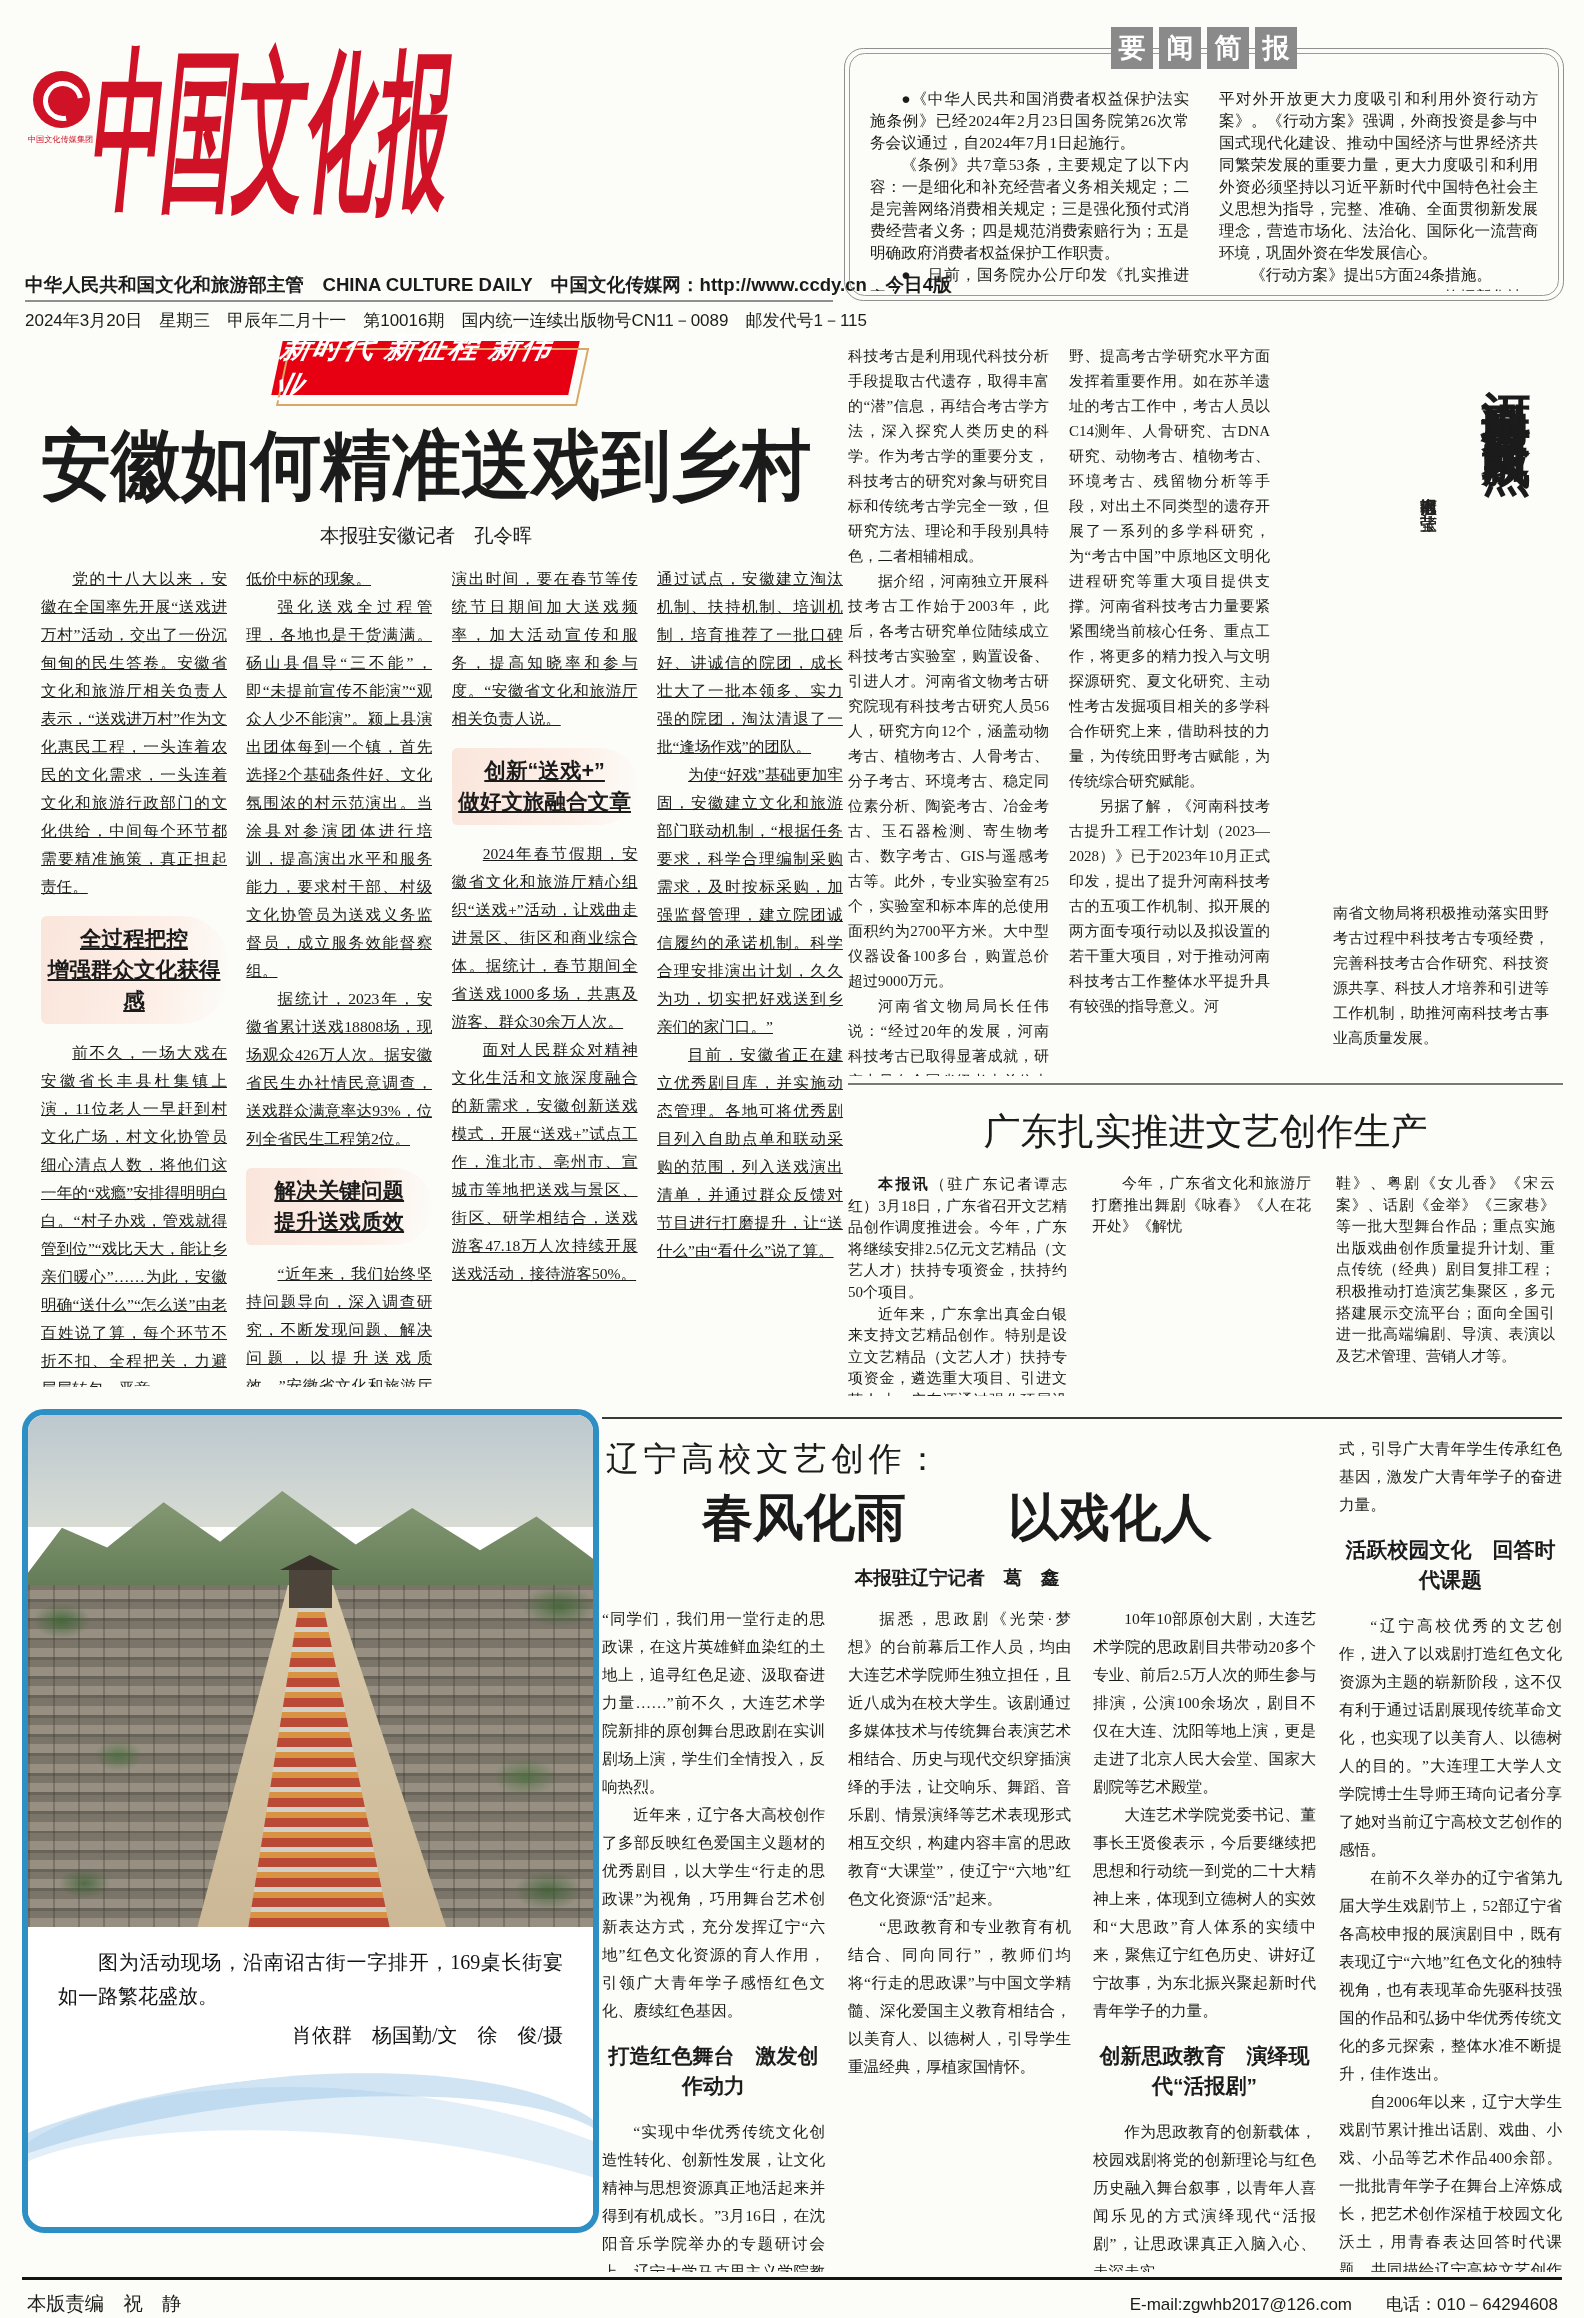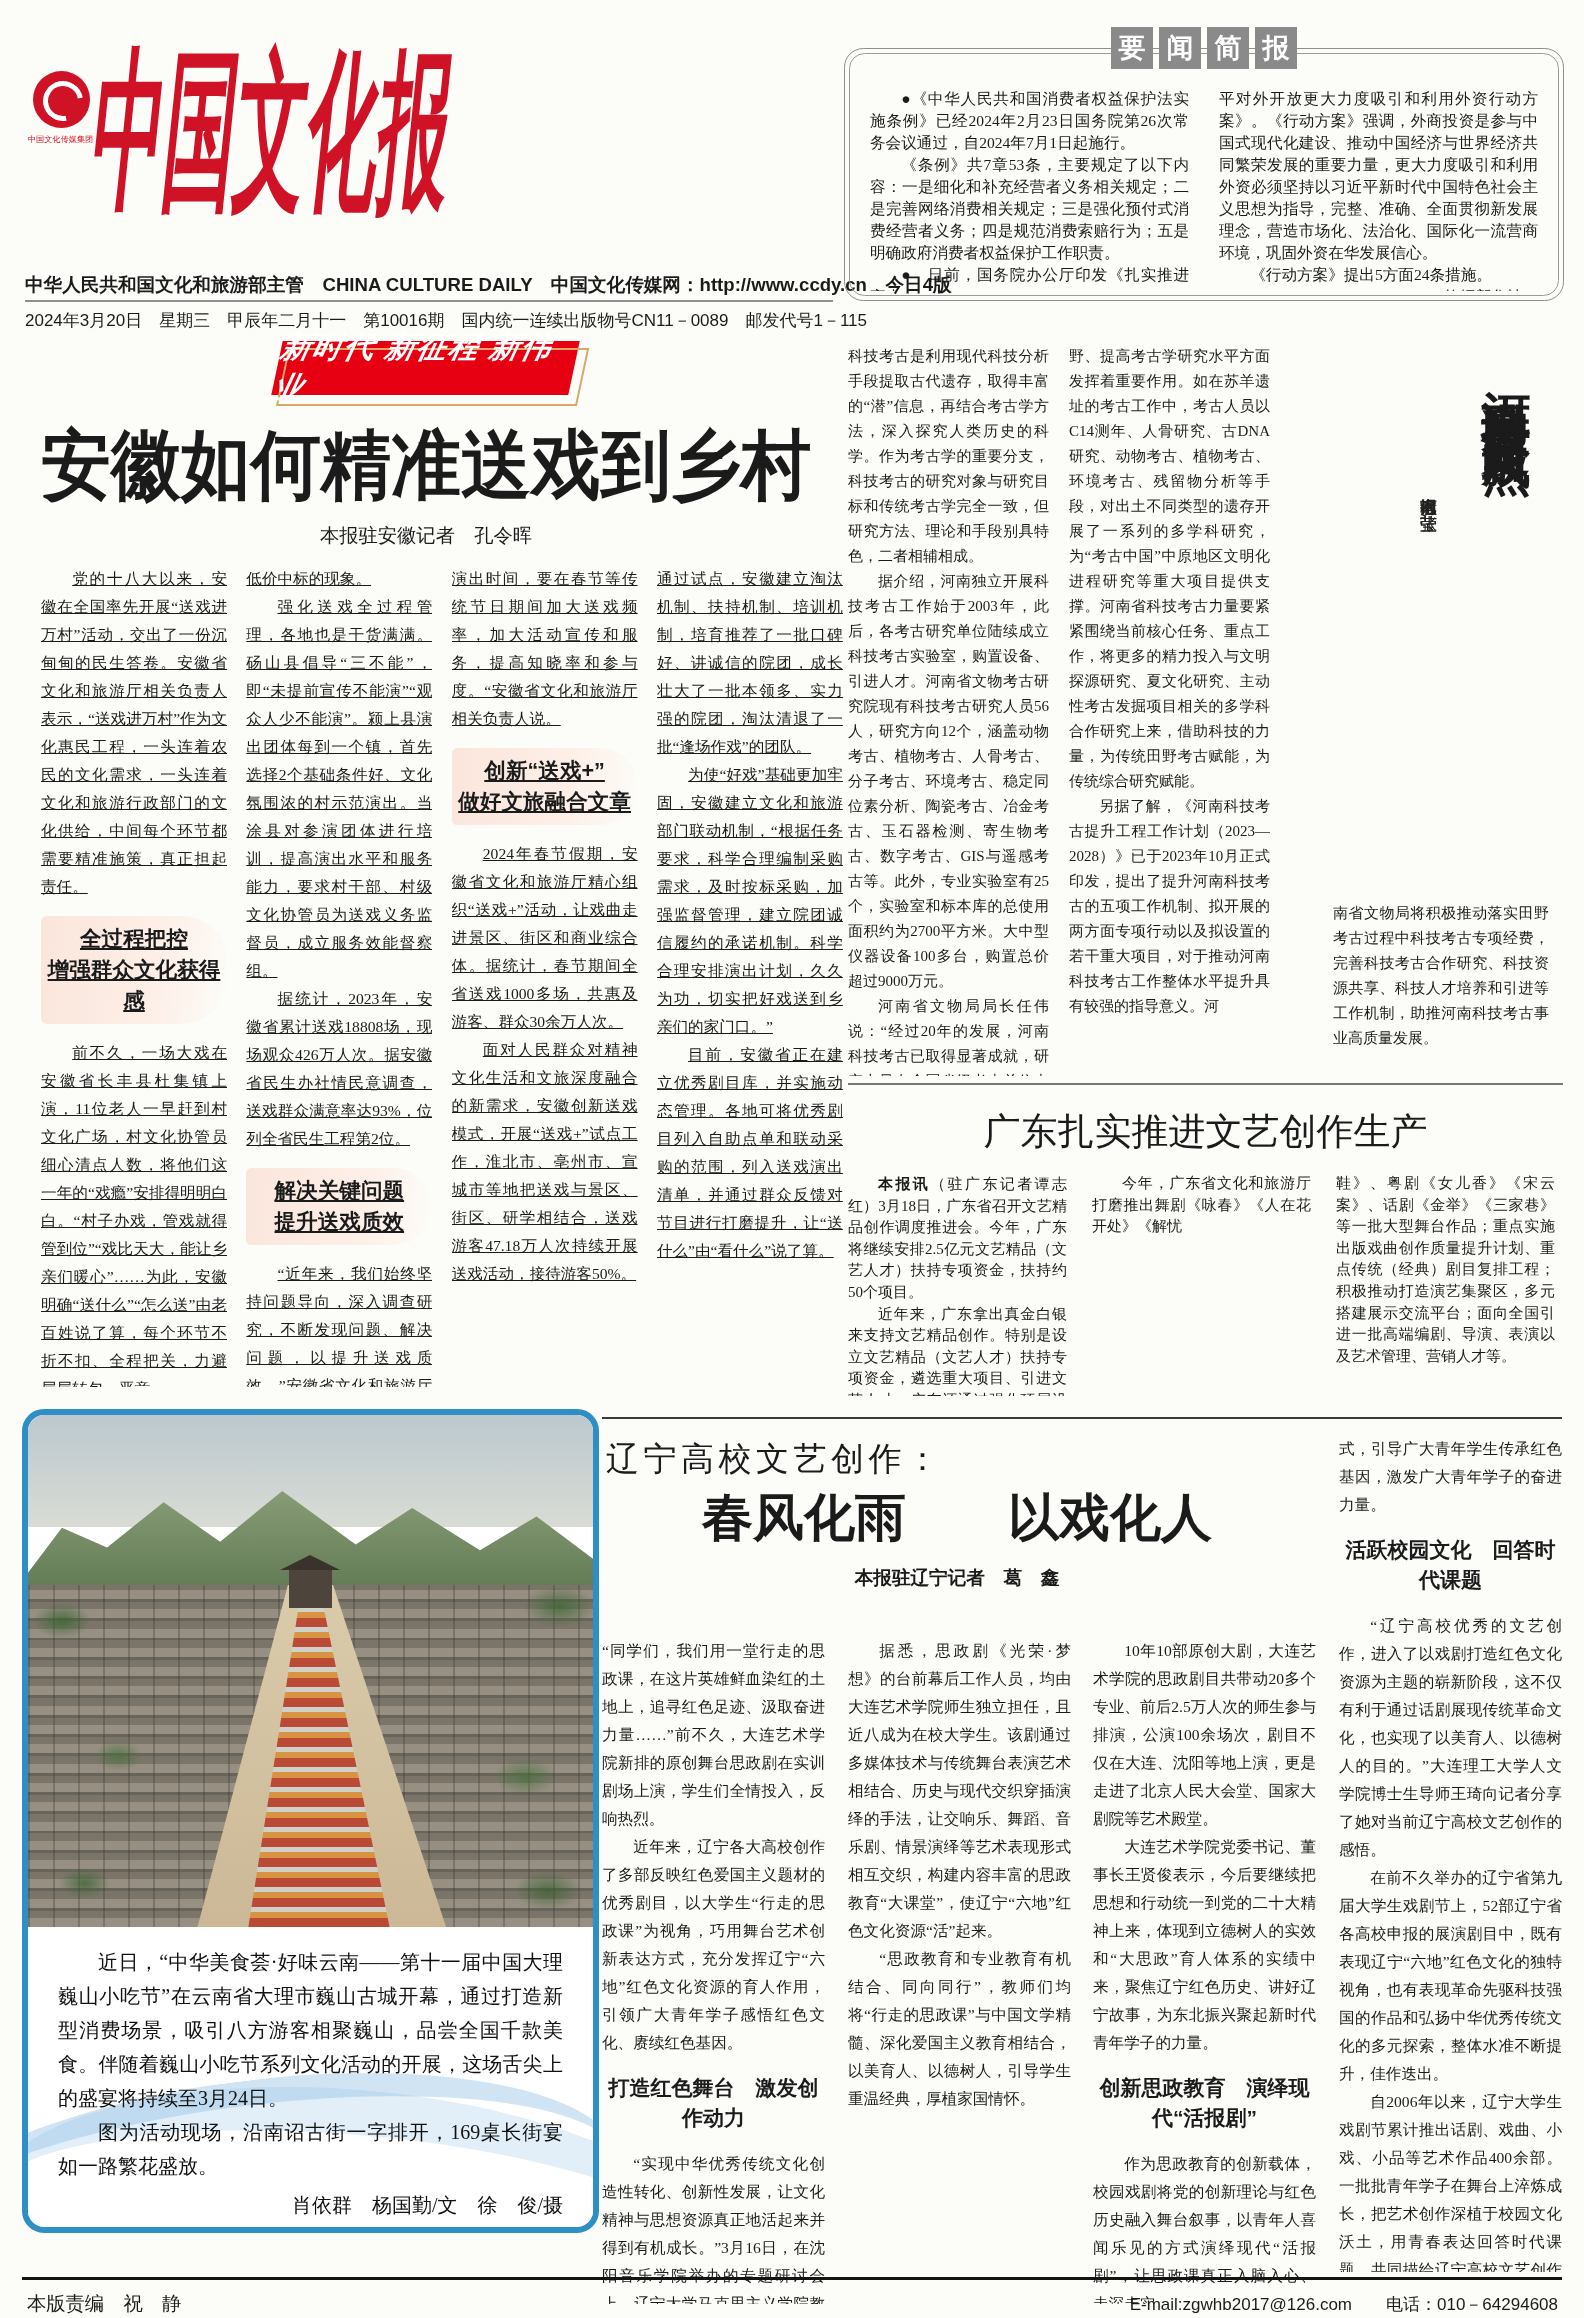--- a/index.html
+++ b/index.html
@@ -99,21 +99,21 @@
         border-top:45px solid rgba(150,198,230,.28);transform:rotate(5deg);}
   .caption-text{position:absolute;left:30px;right:30px;top:18px;font-size:20px;line-height:34px;
         text-align:justify;color:#111;}
   .credit{text-align:right;text-indent:0;margin-top:4.5px;}
   
   .ln-rule{left:602px;top:1417px;width:960px;height:1.5px;background:#3a3a3a;}
   .ln-kicker{left:606px;top:1437px;font-size:33px;letter-spacing:4.5px;font-family:"DejaVu Serif",serif;}
   .ln-headline{left:602px;top:1484px;width:710px;text-align:center;font-size:51px;font-weight:900;
         font-family:"Liberation Sans",sans-serif;white-space:nowrap;}
   .ln-byline{left:602px;top:1565px;width:710px;text-align:center;font-size:18.6px;font-weight:bold;}
-  .ln-col{top:1605px;width:223px;height:667px;font-size:15.6px;line-height:28px;text-align:justify;margin-top:32px;}
+  .ln-col{top:1605px;width:223px;height:667px;font-size:15.6px;line-height:28px;text-align:justify;}
   .ln-c1{left:602px;} .ln-c2{left:848px;} .ln-c3{left:1093px;}
   .ln-c4{left:1339px;top:1435px;width:223px;height:837px;font-size:15.6px;line-height:28px;text-align:justify;}
   
   .f-rule{left:22px;top:2277px;width:1540px;height:3px;background:#141414;}
   .f-left{left:27px;top:2290px;font-size:19.3px;font-family:"Liberation Sans",sans-serif;}
   .f-right{right:27px;top:2293px;font-size:17px;font-family:"Liberation Sans",sans-serif;}
 </style>
 </head>
 <body>
 
@@ -225,21 +225,20 @@
       <div class="town"></div>
       <div class="street"></div>
       <div class="banquet"></div>
       <div class="trees"></div>
       <div class="gate"></div>
     </div>
     <div class="caption-area">
       <div class="wave1"></div>
       <div class="wave2"></div>
       <div class="caption-text">
-        <p>近日，“中华美食荟·好味云南——第十一届中国大理巍山小吃节”在云南省大理市巍山古城开幕，通过打造新型消费场景，吸引八方游客相聚巍山，品尝全国千款美食。伴随着巍山小吃节系列文化活动的开展，这场舌尖上的盛宴将持续至3月24日。</p>
         <p>图为活动现场，沿南诏古街一字排开，169桌长街宴如一路繁花盛放。</p>
         <p class="credit">肖依群　杨国勤/文　徐　俊/摄</p>
       </div>
     </div>
   </div>
 
   <div class="abs ln-rule"></div>
   <div class="abs ln-kicker">辽宁高校文艺创作：</div>
   <div class="abs ln-headline">春风化雨　　以戏化人</div>
   <div class="abs ln-byline">本报驻辽宁记者　葛　鑫</div>

